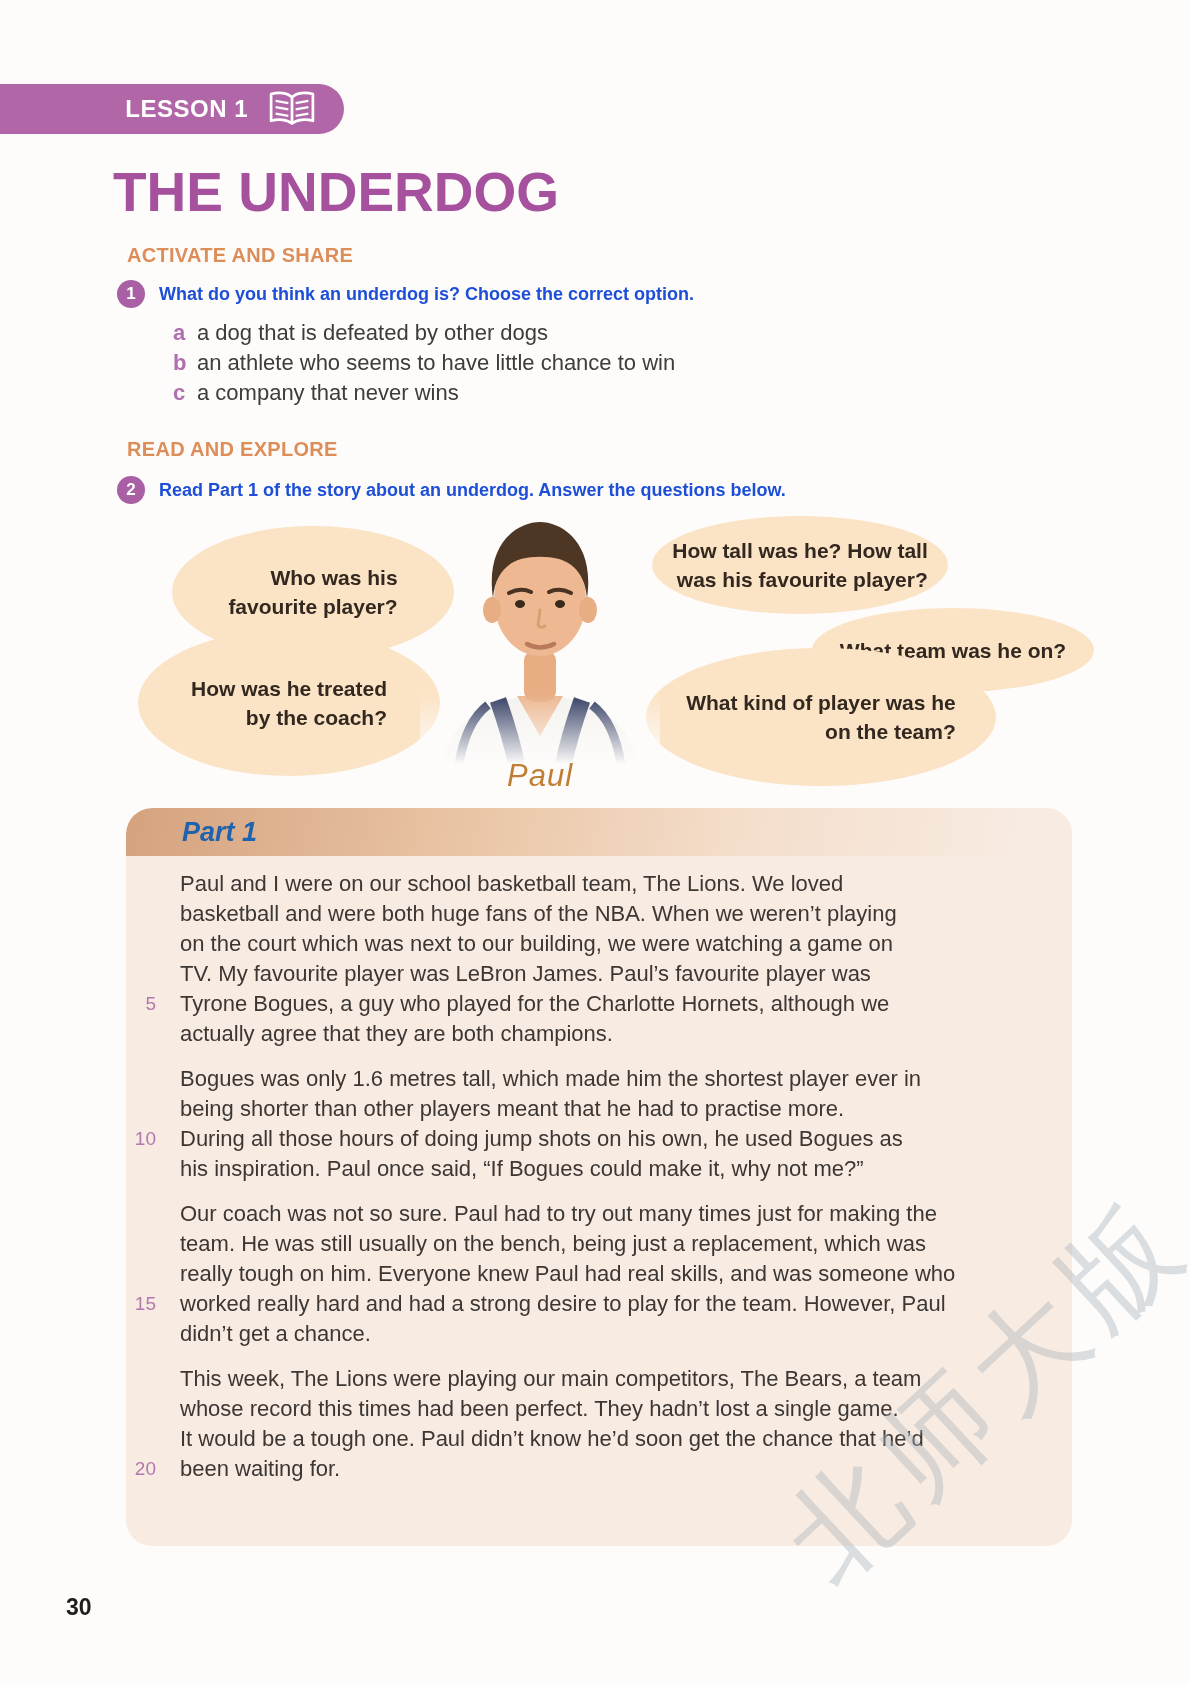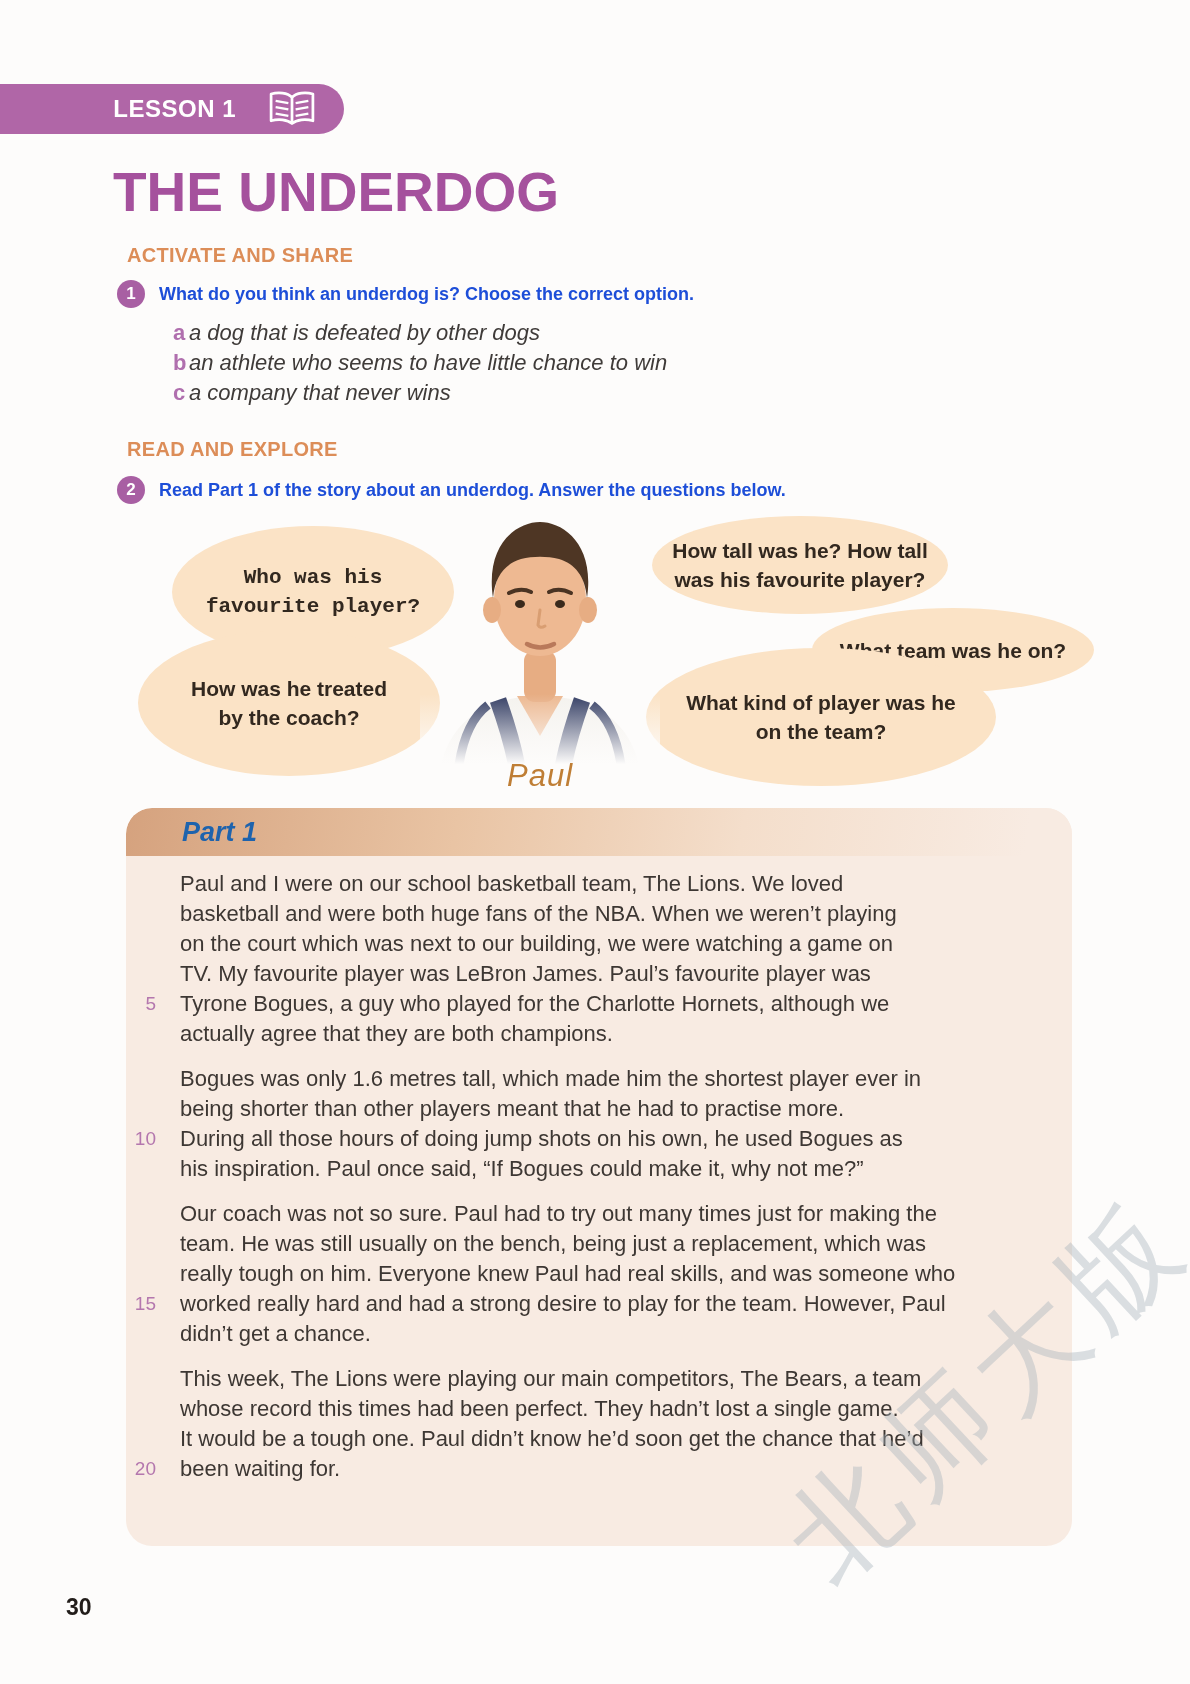--- a/index.html
+++ b/index.html
@@ -6,21 +6,21 @@
   .page{
     position:relative;width:1190px;height:1684px;margin:0 auto;
     background:#fdfcfb;overflow:hidden;
     font-family:"Liberation Sans",sans-serif;color:#35302d;
   }
   
   .lesson-banner{
     position:absolute;left:0;top:84px;width:344px;height:50px;
     background:#b066a7;border-radius:0 25px 25px 0;
     display:flex;align-items:center;justify-content:flex-end;
-    gap:28px;padding-right:24px;box-sizing:border-box;
+    gap:16px;padding-right:24px;box-sizing:border-box;
   }
   .lesson-label{color:#fff;font-size:24px;font-weight:bold;letter-spacing:.5px;}
   .book-icon{display:block;}
   
   .page-title{
     position:absolute;left:113px;top:160px;margin:0;
     font-size:55px;font-weight:800;color:#a5519d;letter-spacing:0;
   }
   .section-heading{
     position:absolute;left:127px;font-size:20px;font-weight:bold;
@@ -34,28 +34,28 @@
   .row-q2{top:476px;}
   .num-badge{
     width:28px;height:28px;border-radius:50%;background:#a85fa3;
     color:#fff;font-size:17px;font-weight:bold;
     display:flex;align-items:center;justify-content:center;flex:0 0 28px;
   }
   .question-text{font-size:18px;font-weight:bold;color:#1d4ed8;white-space:nowrap;}
   .options{position:absolute;left:173px;top:320px;}
   .option-row{display:flex;align-items:baseline;height:30px;}
   .opt-letter{width:16px;font-size:22px;font-weight:bold;color:#b06fae;}
-  .opt-text{font-size:22px;color:#3f3b39;white-space:nowrap;font-style:italic;}
+  .opt-text{margin-left:8px;font-size:22px;color:#3f3b39;white-space:nowrap;}
   
   .bubble{
     position:absolute;background:#fbe3c6;border-radius:50%;
     display:flex;align-items:center;justify-content:center;
   }
-  .bubble-text{font-size:21px;line-height:29px;font-weight:bold;color:#32281f;text-align:center;}
-  .bubble-1{left:172px;top:526px;width:282px;height:132px;font-family:Liberation Mono, monospace;}
+  .bubble-text{font-size:21px;line-height:29px;font-weight:bold;color:#32281f;text-align:right;}
+  .bubble-1{left:172px;top:526px;width:282px;height:132px;}
   .bubble-2{left:652px;top:516px;width:296px;height:98px;}
   .bubble-3{left:812px;top:608px;width:282px;height:84px;}
   .bubble-4{left:138px;top:630px;width:302px;height:146px;}
   .bubble-5{left:646px;top:648px;width:350px;height:138px;}
   .photo{position:absolute;left:420px;top:498px;width:240px;height:274px;}
   .figure-caption{
     position:absolute;left:420px;top:758px;width:240px;text-align:center;
     font-size:31px;font-style:italic;font-weight:500;color:#bf7e35;letter-spacing:1px;
   }
   

